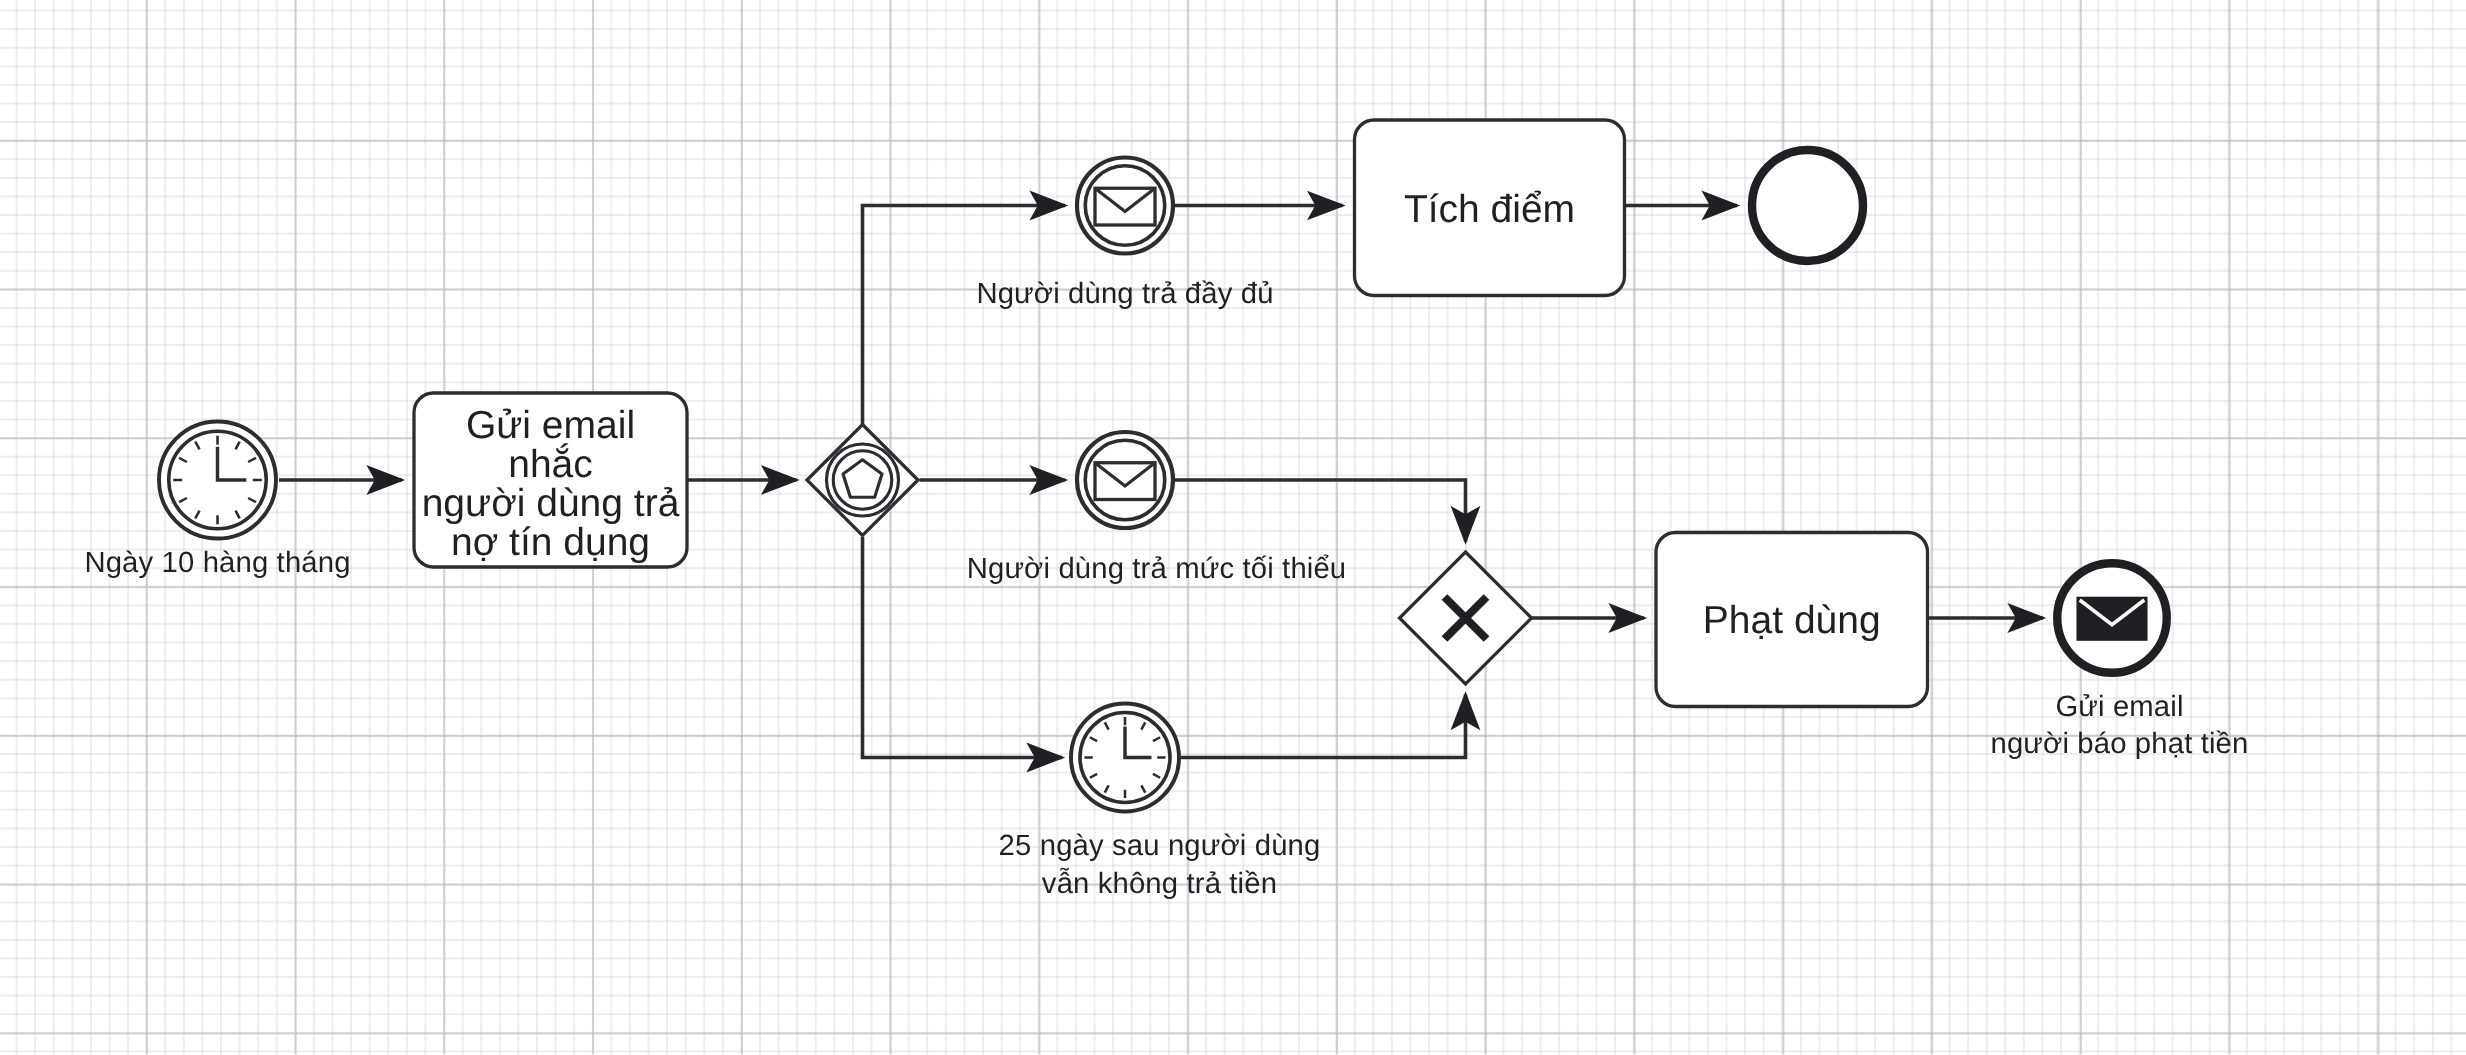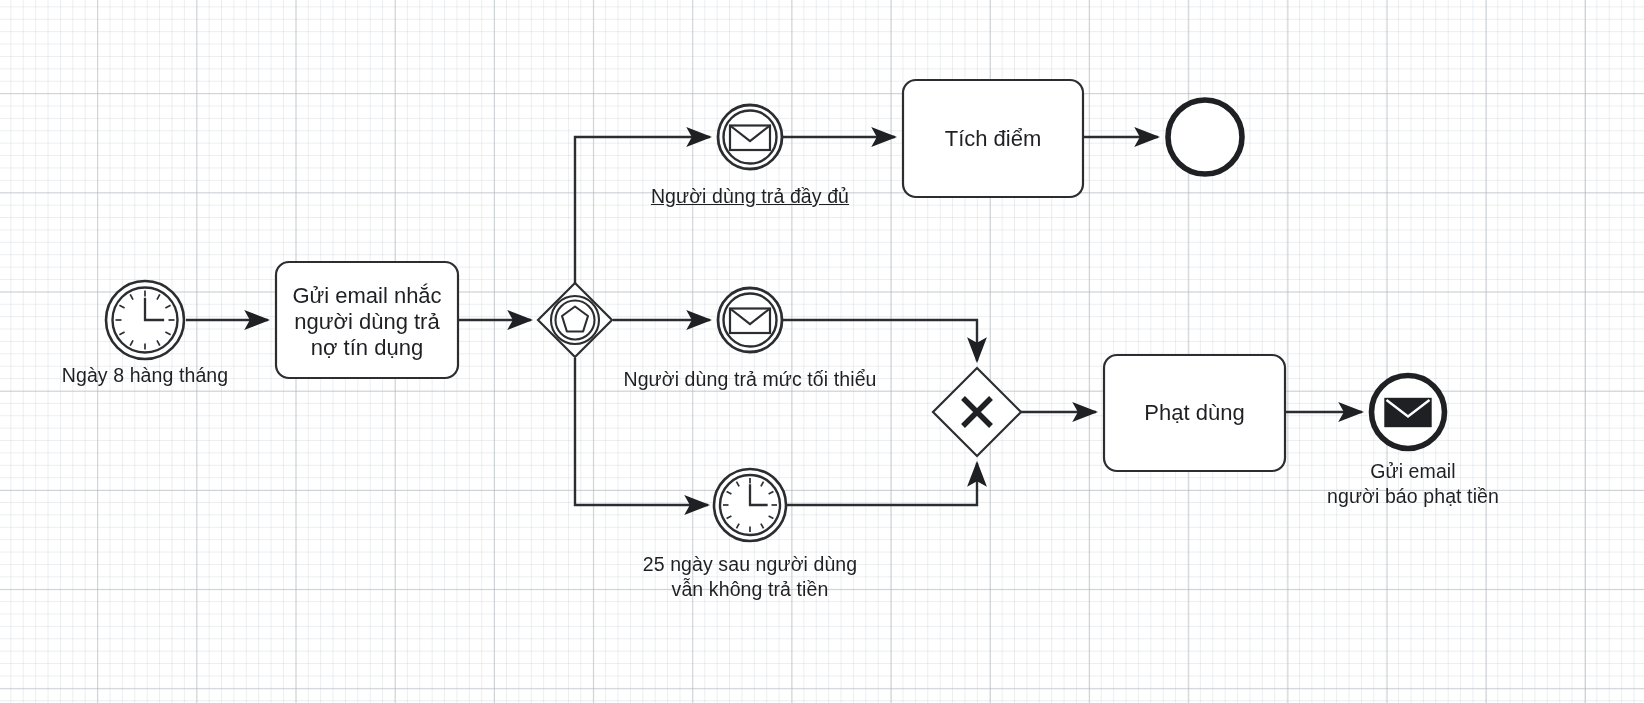--- a/index.html
+++ b/index.html
@@ -44,21 +44,21 @@
     white-space: pre-line;
     letter-spacing: 0.1px;
   }
   .task-label {
     position: absolute;
     display: flex;
     align-items: center;
     justify-content: center;
     text-align: center;
     color: #1f2023;
-    font-size: 22px;
+    font-size: 26px;
     line-height: 26px;
     white-space: pre-line;
   }
 </style>
 </head>
 <body>
 
 <div id="canvas"></div>
 
 <svg id="diagram" viewBox="0 0 1644 703" xmlns="http://www.w3.org/2000/svg">
@@ -107,21 +107,21 @@
       <line x1="170.6" y1="305.2" x2="165.4" y2="308.0"></line>
       <line x1="119.4" y1="334.8" x2="124.6" y2="332.0"></line>
       <line x1="170.6" y1="334.8" x2="165.4" y2="332.0"></line>
       <line x1="119.4" y1="305.2" x2="124.6" y2="308.0"></line>
       <line x1="159.8" y1="345.6" x2="157.0" y2="340.4"></line>
       <line x1="130.2" y1="294.4" x2="133.0" y2="299.6"></line>
     </g>
     <path d="M 145 320 L 145 299 M 145 320 L 163 320" stroke="#2b2d31" stroke-width="2.3" fill="none" stroke-linecap="square"></path>
   </g>
   <foreignObject x="15" y="363" width="260" height="34">
-    <div xmlns="http://www.w3.org/1999/xhtml" class="lbl" style="position:static;width:260px;">Ngày 8 hàng tháng</div>
+    <div xmlns="http://www.w3.org/1999/xhtml" class="lbl" style="position:static;width:260px;">Ngày 10 hàng tháng</div>
   </foreignObject>
 
   <g>
     <rect x="276" y="262" width="182" height="116" rx="13" ry="13" fill="#ffffff" stroke="#2b2d31" stroke-width="2.2"></rect>
   </g>
   <foreignObject x="280" y="264" width="174" height="112">
     <div xmlns="http://www.w3.org/1999/xhtml" class="task-label" style="position:static;width:174px;height:116px;">Gửi email nhắc
 người dùng trả
 nợ tín dụng</div>
   </foreignObject>
@@ -135,21 +135,21 @@
 
   <g>
     <circle cx="750" cy="137" r="32" fill="#ffffff" stroke="#2b2d31" stroke-width="2.8"></circle>
     <circle cx="750" cy="137" r="26.5" fill="#ffffff" stroke="#2b2d31" stroke-width="2.4"></circle>
     <g>
       <rect x="730" y="125.5" width="40" height="24.5" fill="#ffffff" stroke="#2b2d31" stroke-width="2.2"></rect>
       <path d="M 730 125.5 L 750 141 L 770 125.5" fill="none" stroke="#2b2d31" stroke-width="2.2"></path>
     </g>
   </g>
   <foreignObject x="595" y="184" width="310" height="32">
-    <div xmlns="http://www.w3.org/1999/xhtml" class="lbl" style="position:static;width:310px;text-decoration:underline;">Người dùng trả đầy đủ</div>
+    <div xmlns="http://www.w3.org/1999/xhtml" class="lbl" style="position:static;width:310px;">Người dùng trả đầy đủ</div>
   </foreignObject>
 
   <g>
     <rect x="903" y="80" width="180" height="117" rx="13" ry="13" fill="#ffffff" stroke="#2b2d31" stroke-width="2.2"></rect>
   </g>
   <foreignObject x="907" y="82" width="172" height="113">
     <div xmlns="http://www.w3.org/1999/xhtml" class="task-label" style="position:static;width:172px;height:113px;">Tích điểm</div>
   </foreignObject>
 
   <g>
@@ -158,21 +158,21 @@
 
   <g>
     <circle cx="750" cy="320" r="32" fill="#ffffff" stroke="#2b2d31" stroke-width="2.8"></circle>
     <circle cx="750" cy="320" r="26.5" fill="#ffffff" stroke="#2b2d31" stroke-width="2.4"></circle>
     <g>
       <rect x="730" y="308.5" width="40" height="24.5" fill="#ffffff" stroke="#2b2d31" stroke-width="2.2"></rect>
       <path d="M 730 308.5 L 750 324 L 770 308.5" fill="none" stroke="#2b2d31" stroke-width="2.2"></path>
     </g>
   </g>
   <foreignObject x="570" y="367" width="360" height="32">
-    <div xmlns="http://www.w3.org/1999/xhtml" class="lbl" style="position:static;width:360px;">Người dùng trả mức tối thiểu</div>
+    <div xmlns="http://www.w3.org/1999/xhtml" class="lbl" style="position:static;width:360px;margin-left:21px;">Người dùng trả mức tối thiểu</div>
   </foreignObject>
 
   <g>
     <circle cx="750" cy="505" r="36" fill="#ffffff" stroke="#2b2d31" stroke-width="2.6"></circle>
     <circle cx="750" cy="505" r="30" fill="#ffffff" stroke="#2b2d31" stroke-width="2.4"></circle>
     <g stroke="#2b2d31" stroke-width="1.7">
       <line x1="750" y1="478" x2="750" y2="483.5"></line>
       <line x1="750" y1="526.5" x2="750" y2="532"></line>
       <line x1="723" y1="505" x2="728.5" y2="505"></line>
       <line x1="771.5" y1="505" x2="777" y2="505"></line>
@@ -181,21 +181,21 @@
       <line x1="773.4" y1="491.5" x2="768.6" y2="494.1"></line>
       <line x1="726.6" y1="518.5" x2="731.4" y2="515.9"></line>
       <line x1="773.4" y1="518.5" x2="768.6" y2="515.9"></line>
       <line x1="726.6" y1="491.5" x2="731.4" y2="494.1"></line>
       <line x1="763.5" y1="528.4" x2="760.9" y2="523.6"></line>
       <line x1="736.5" y1="481.6" x2="739.1" y2="486.4"></line>
     </g>
     <path d="M 750 505 L 750 485.5 M 750 505 L 766.5 505" stroke="#2b2d31" stroke-width="2.3" fill="none" stroke-linecap="square"></path>
   </g>
   <foreignObject x="595" y="552" width="310" height="58">
-    <div xmlns="http://www.w3.org/1999/xhtml" class="lbl" style="position:static;width:310px;">25 ngày sau người dùng
+    <div xmlns="http://www.w3.org/1999/xhtml" class="lbl" style="position:static;width:310px;margin-left:23px;">25 ngày sau người dùng
 vẫn không trả tiền</div>
   </foreignObject>
 
   <g>
     <path d="M 977 368 L 1021 412 L 977 456 L 933 412 Z" fill="#ffffff" stroke="#2b2d31" stroke-width="2.2"></path>
     <path d="M 963 398 L 991 426 M 991 398 L 963 426" stroke="#1f2023" stroke-width="5.4" fill="none" stroke-linecap="butt"></path>
   </g>
 
   <g>
     <rect x="1104" y="355" width="181" height="116" rx="13" ry="13" fill="#ffffff" stroke="#2b2d31" stroke-width="2.2"></rect>

